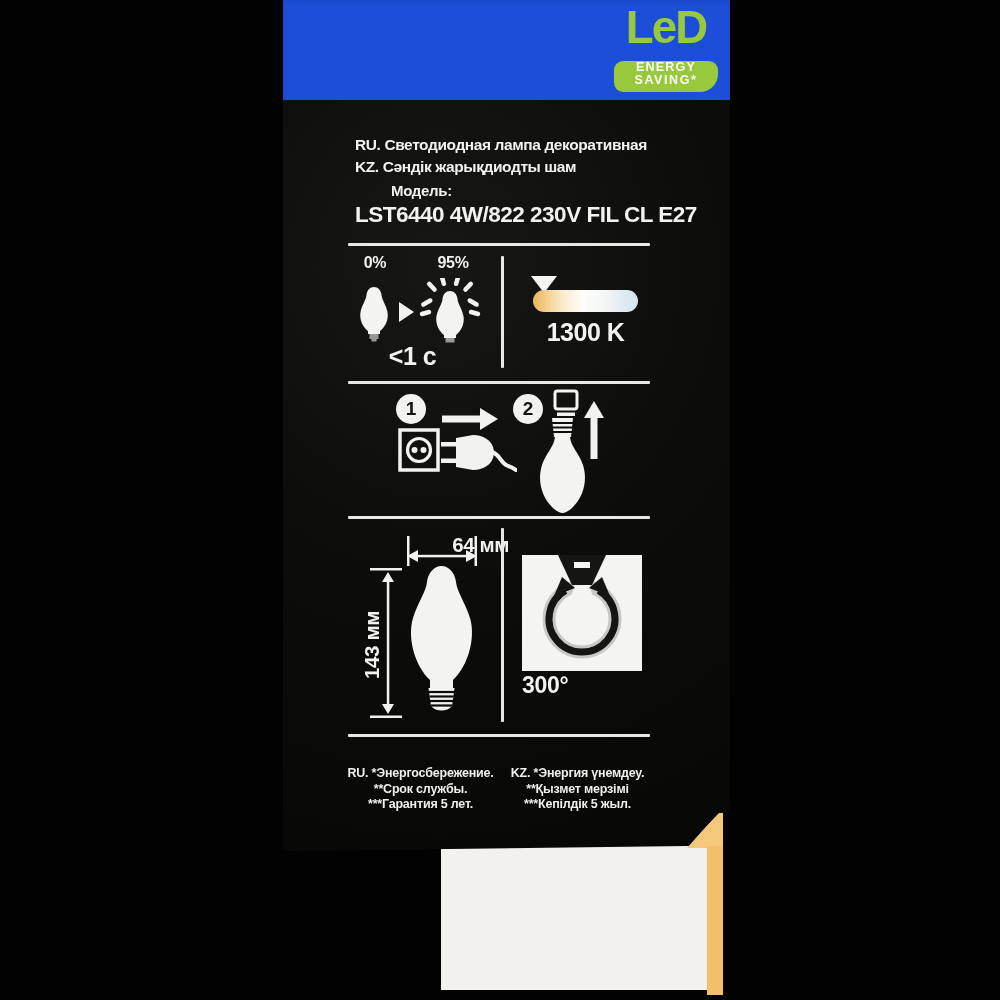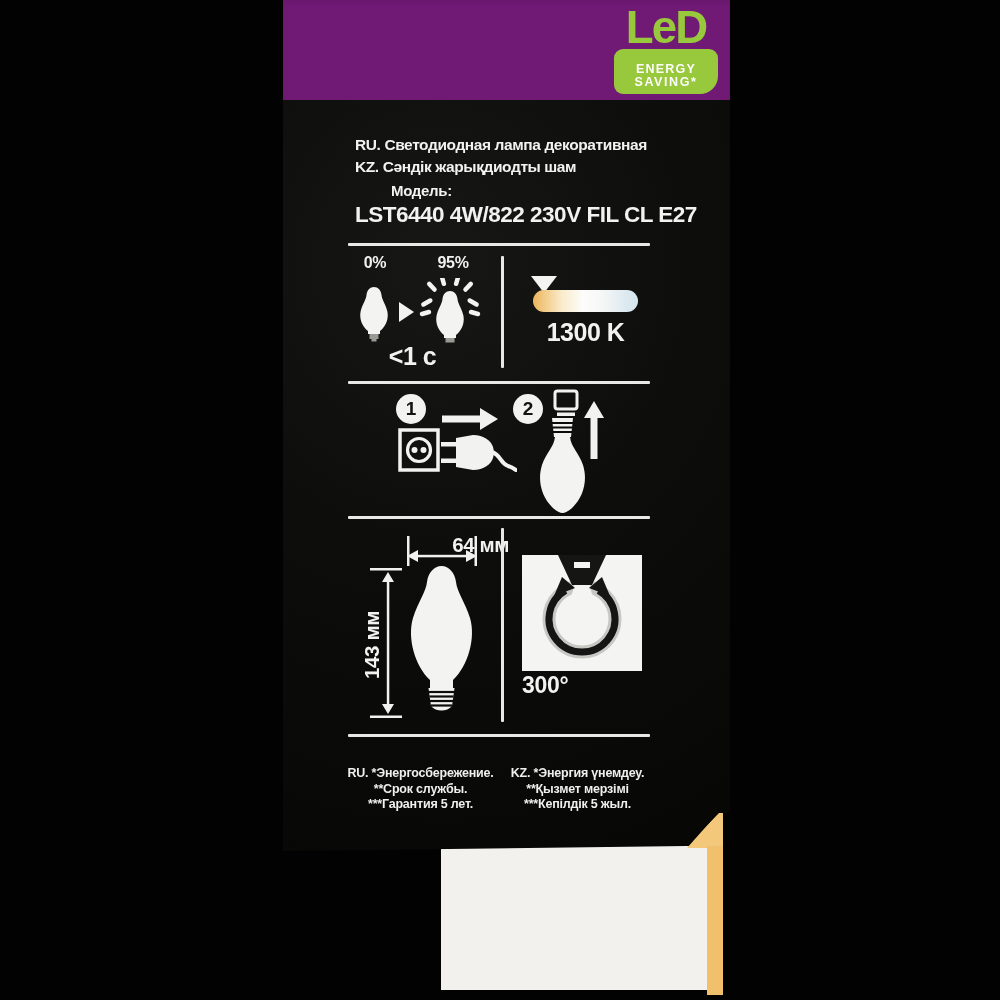--- a/index.html
+++ b/index.html
@@ -1,27 +1,27 @@
 <!DOCTYPE html>
 <html><head>
 <meta charset="utf-8">
 <style>
   html,body{margin:0;padding:0;background:#000;}
   #canvas{position:relative;width:1000px;height:1000px;background:#020202;overflow:hidden;
           font-family:"Liberation Sans",sans-serif;}
   .abs{position:absolute;}
 
   
-  #top-band{left:283px;top:0;width:447px;height:100px;background:#701a75;
+  #top-band{left:283px;top:0;width:447px;height:100px;background:#1d4ed8;
             box-shadow:inset 0 3px 4px rgba(0,0,0,.07);}
   #logo{right:12px;top:6px;width:104px;text-align:center;}
   #logo-word{font-size:47px;font-weight:700;letter-spacing:-2px;line-height:42px;
              color:#98c93d;transform:scaleX(.97);transform-origin:center;}
-  #logo-badge{margin-top:1px;background:#98c93d;color:#fdfdfb;border-radius:9px 9px 18px 9px;
-              padding:14px 2px 5px 2px;}
+  #logo-badge{margin-top:13px;background:#98c93d;color:#fdfdfb;border-radius:9px 9px 18px 9px;
+              padding:0 2px 5px 2px;}
   #logo-badge .b1{display:block;font-size:12.5px;font-weight:700;letter-spacing:1.2px;line-height:13px;}
   #logo-badge .b2{display:block;font-size:12.5px;font-weight:700;letter-spacing:1.6px;line-height:13px;}
 
   
   #strip-cream{left:283px;top:845px;width:158px;height:143px;background:#f7ca7c;}
   #made-in{left:16px;top:66px;font-size:15px;font-weight:700;letter-spacing:-.2px;
            color:#26251f;line-height:19.5px;}
   #strip-white{left:441px;top:846px;width:266px;height:144px;background:#f2f1ed;}
   #side-wedge{left:687px;top:812px;width:36px;height:36px;background:#f4c87b;
               clip-path:polygon(86% 3%,100% 3%,100% 100%,0 100%);}

